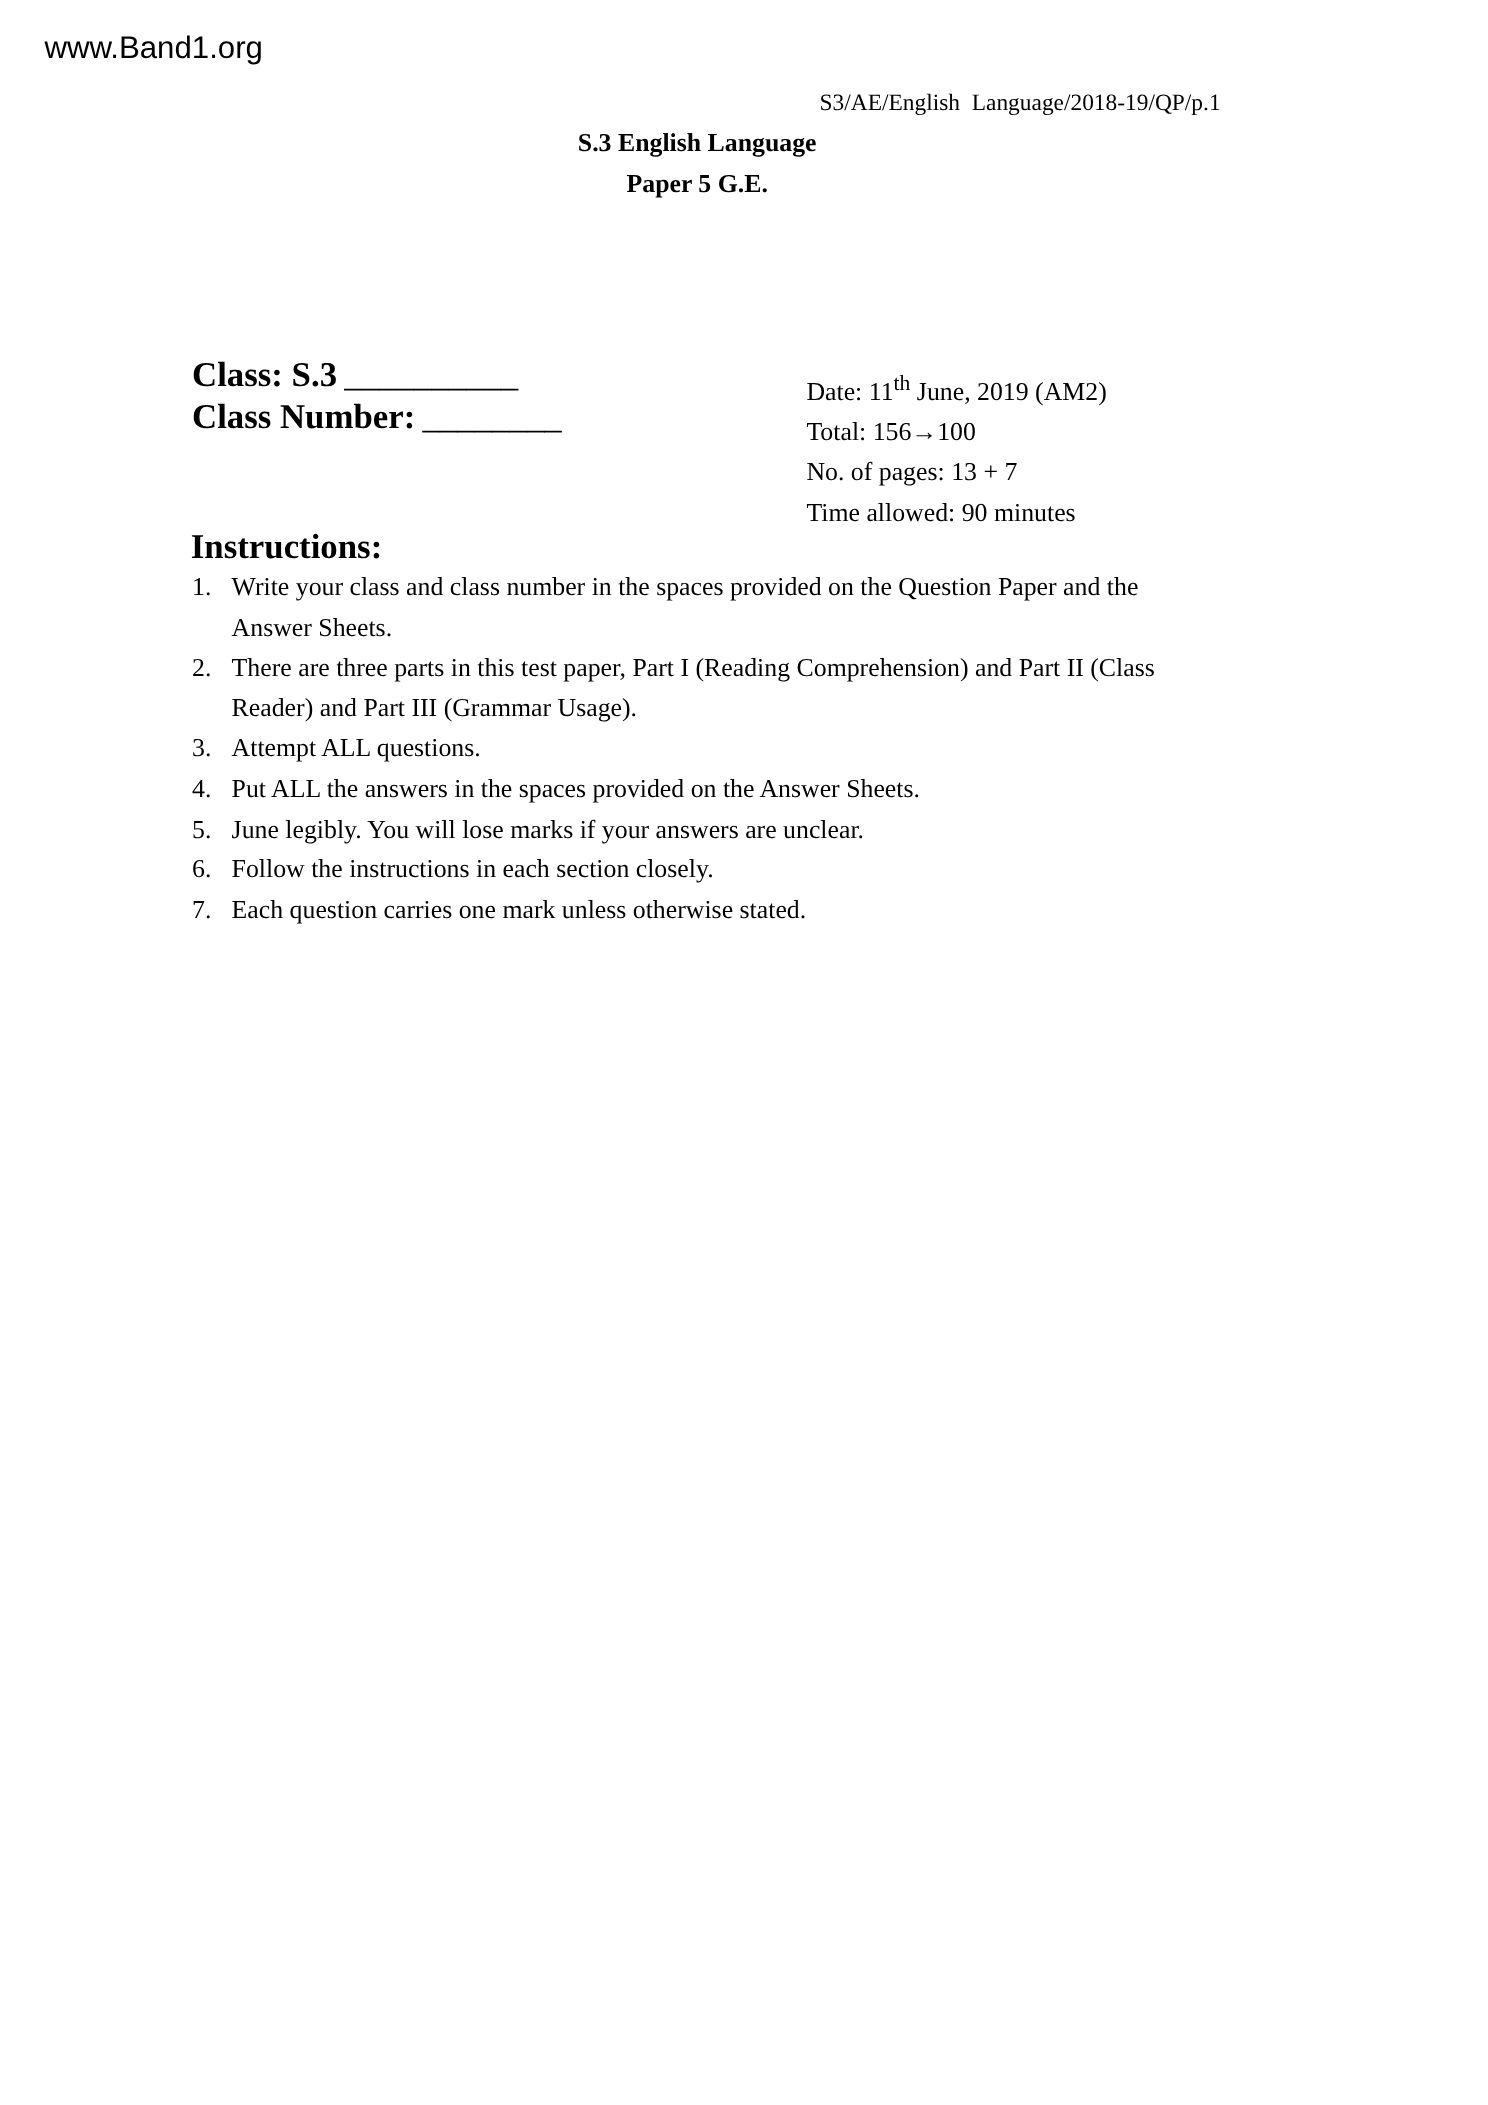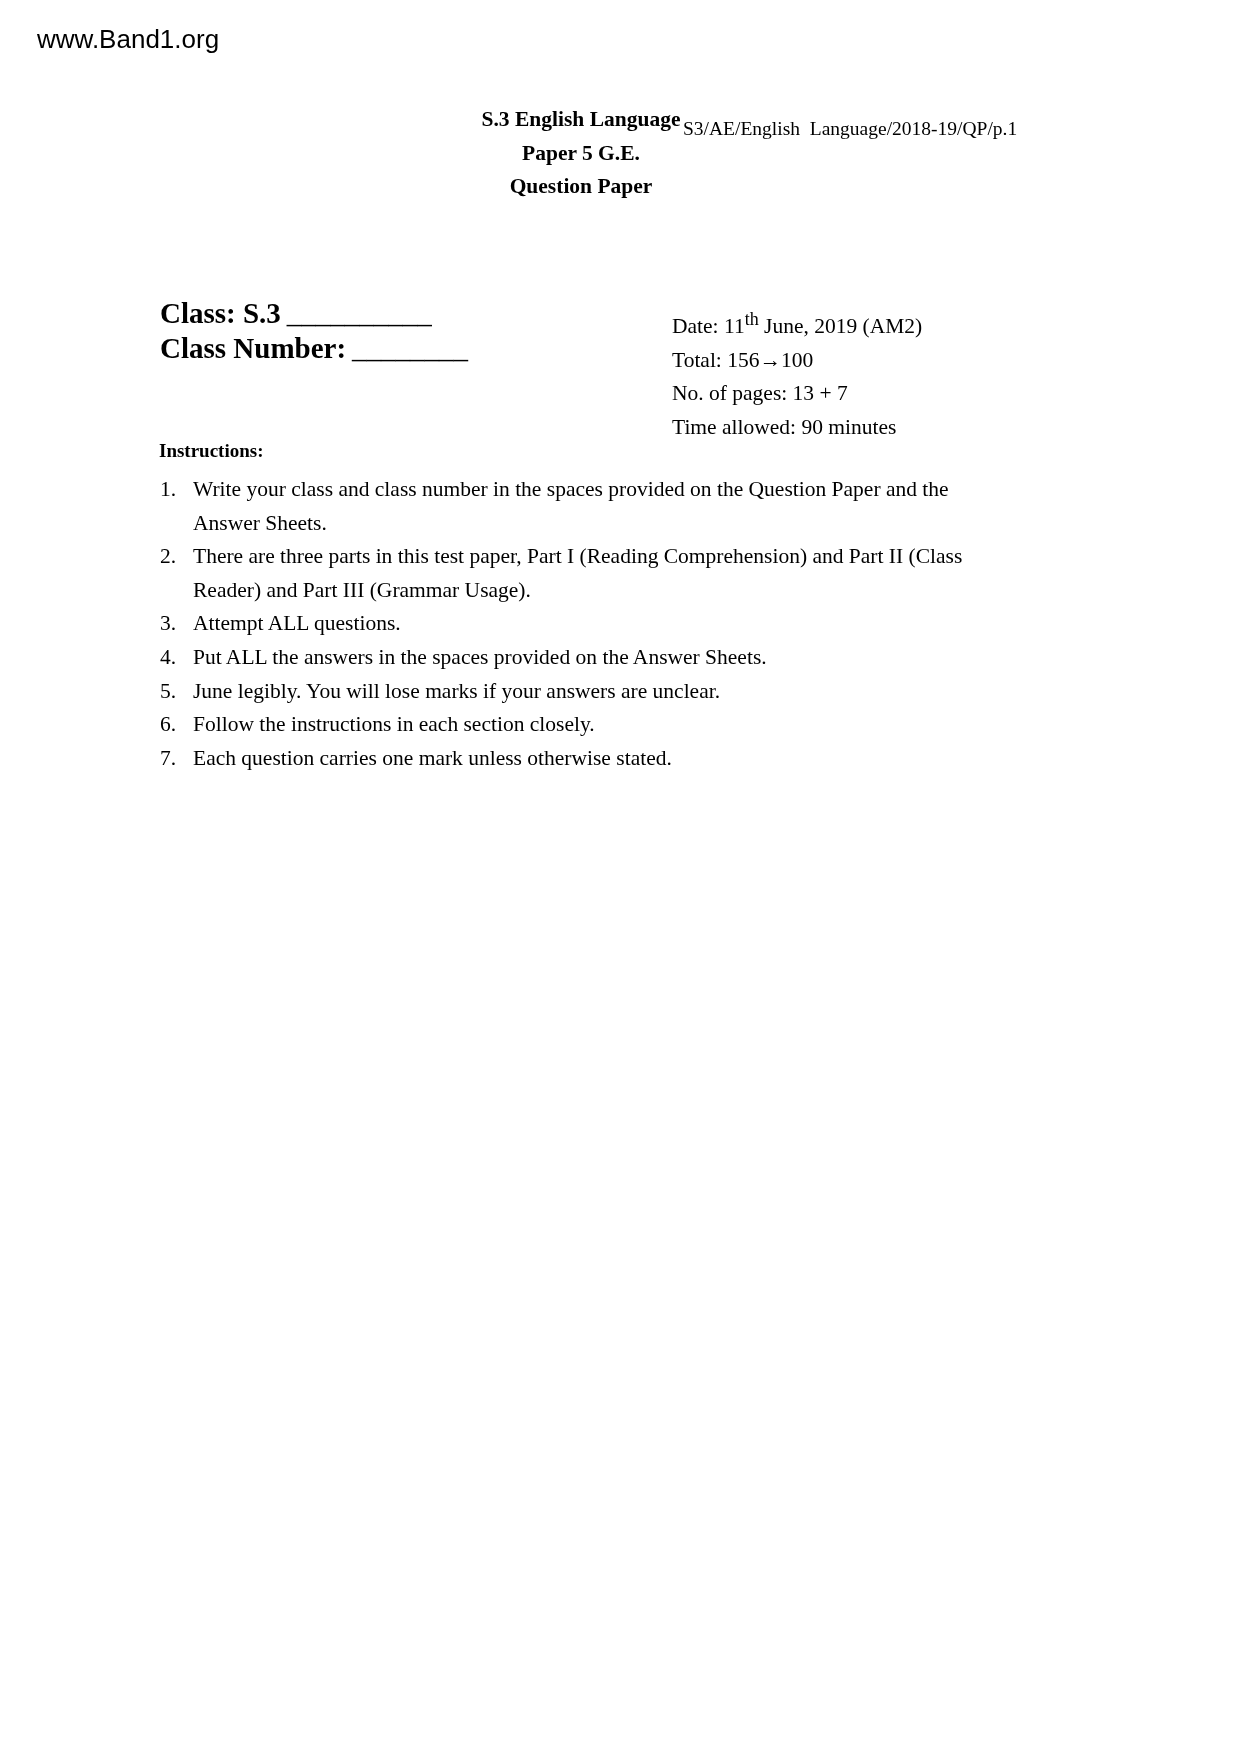--- a/index.html
+++ b/index.html
@@ -20,21 +20,20 @@
       font-family: "Liberation Sans", sans-serif;
       font-size: 26px;
       color: #000000;
     }
     .header-ref {
       position: absolute;
       left: 683px;
       top: 76px;
       font-size: 19.5px;
       white-space: pre;
-      margin-top: 42px;
     }
     .title-block {
       position: absolute;
       left: 0;
       top: 103px;
       width: 1162px;
       text-align: center;
       font-weight: bold;
       font-size: 21.5px;
       line-height: 33.5px;
@@ -57,21 +56,21 @@
     }
     .sup {
       vertical-align: super;
       font-size: 18px;
       line-height: 0;
     }
     .instructions-heading {
       position: absolute;
       left: 159px;
       top: 440px;
-      font-size: 19px;
+      font-size: 29px;
       font-weight: bold;
     }
     .instructions-list {
       position: absolute;
       left: 160px;
       top: 473px;
       width: 850px;
       font-size: 21.5px;
       line-height: 33.6px;
       list-style: none;
@@ -85,21 +84,20 @@
 
 <div class="page">
 
   <div class="watermark">www.Band1.org</div>
 
   <div class="header-ref">S3/AE/English  Language/2018-19/QP/p.1</div>
 
   <div class="title-block">
     <div>S.3 English Language</div>
     <div>Paper 5 G.E.</div>
-    <div>Question Paper</div>
   </div>
 
   <div class="student-info">
     <div>
       <span class="label-bold">Class: S.3</span><span class="blank">__________</span>
     </div>
     <div>
       <span class="label-bold">Class Number:</span><span class="blank">________</span>
     </div>
   </div>

